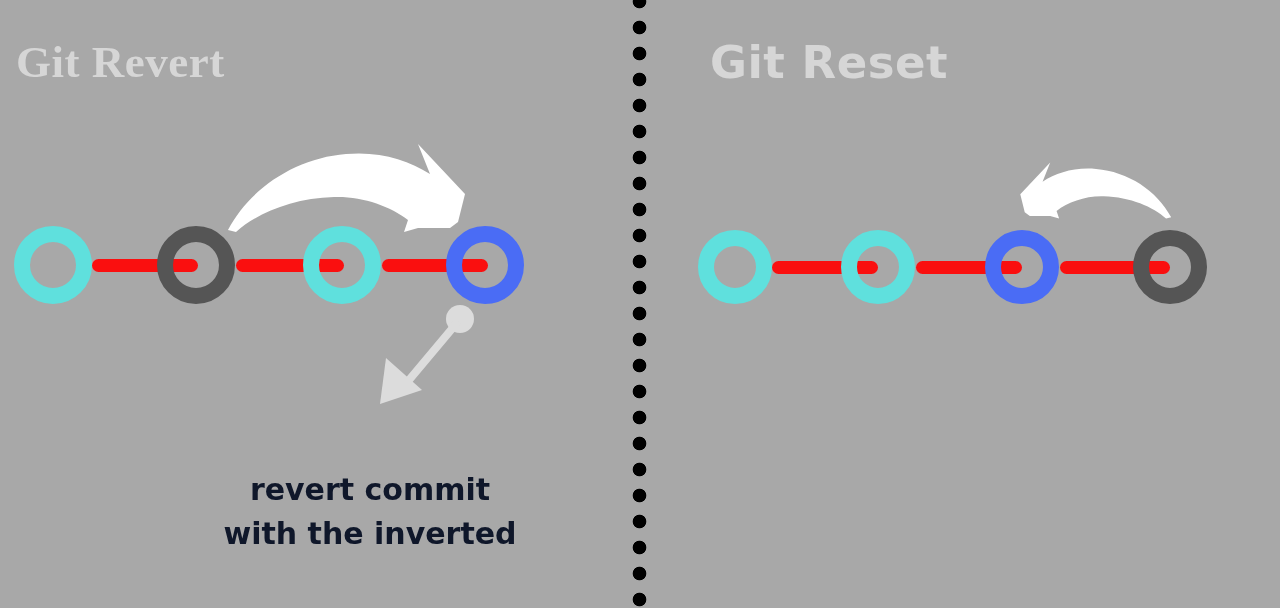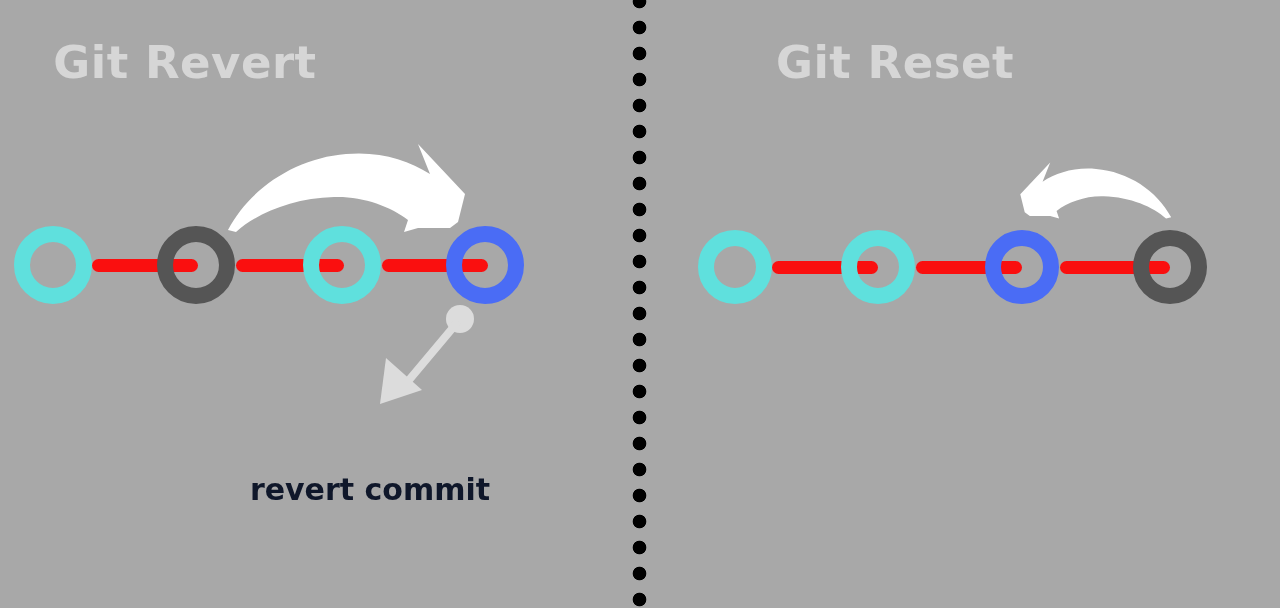--- a/index.html
+++ b/index.html
@@ -21,31 +21,32 @@
   .panel-title {
     position: absolute;
     font-weight: bold;
     color: #d6d6d6;
     white-space: nowrap;
     letter-spacing: 0.5px;
     line-height: 1;
     user-select: none;
   }
   #title-revert {
-    left: 0;
+    left: 16px;
     top: 40px;
     width: 370px;
-    text-align: center;
+    text-align: left;
     font-size: 45px;
+    font-family: Liberation Serif, serif;
   }
   #title-reset {
     left: 710px;
     top: 40px;
     width: 370px;
-    text-align: center;
+    text-align: left;
     font-size: 45px;
   }
 
   
   #divider {
     position: absolute;
     left: 632px;
     top: -6px;
     width: 15px;
     height: 620px;
@@ -137,20 +138,21 @@
     <div id="pointer-arrow">
       <svg width="115" height="120" viewBox="0 0 115 120" xmlns="http://www.w3.org/2000/svg">
         <circle cx="90" cy="19" r="14" fill="#dcdcdc"></circle>
         <line x1="86" y1="24" x2="34" y2="86" stroke="#dcdcdc" stroke-width="8" stroke-linecap="round"></line>
         <path fill="#dcdcdc" d="M 10 104 L 16 58 L 52 90 Z"></path>
       </svg>
     </div>
 
     <div id="caption">
       <span class="cap-line">revert commit</span>
+      <span class="cap-line">with the inverted</span>
     </div>
 
   </div>
 
   <div id="divider"></div>
 
   <div>
 
     <div class="panel-title" id="title-reset">Git Reset</div>
 

